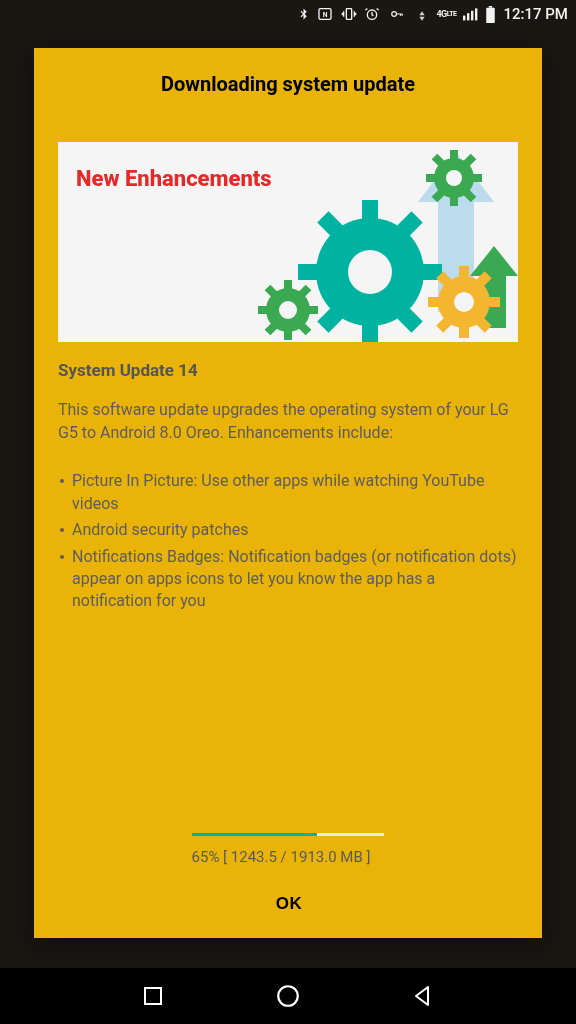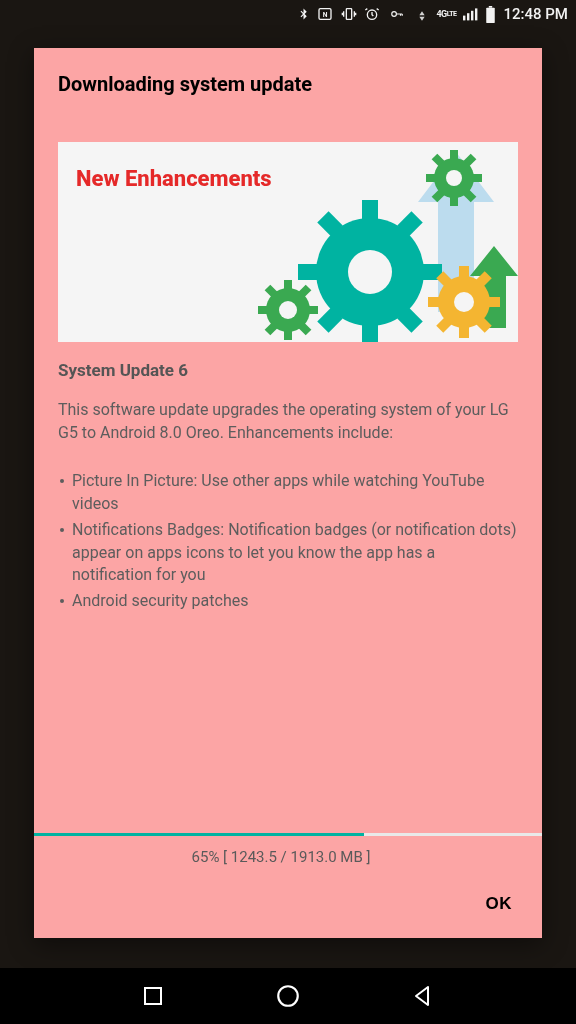--- a/index.html
+++ b/index.html
@@ -27,25 +27,26 @@
     font-weight: 500;
     z-index: 3;
   }
   .status-bar .ico { display: inline-flex; align-items: center; color: #f2f2f2; }
   .status-bar .clock { margin-left: 2px; font-size: 15px; }
 
   
   .dialog {
     position: absolute;
     left: 34px; right: 34px; top: 48px; bottom: 86px;
-    background: #fca5a5;
+    background: #eab308;
     box-shadow: 0 6px 24px rgba(0,0,0,.45);
     display: flex;
     flex-direction: column;
     padding: 0;
+    align-items: center;
   }
   .dialog-title {
     font-size: 20px;
     font-weight: 700;
     color: #000;
     padding: 24px 24px 8px 24px;
   }
   .dialog-body {
     flex: 1;
     overflow: hidden;
@@ -206,21 +207,21 @@
         <rect x="10" y="4" width="3" height="12"></rect>
         <rect x="15" y="1" width="3" height="15"></rect>
       </svg>
   </span>
   <span class="ico">
     <svg width="11" height="17" viewBox="0 0 12 20" fill="currentColor">
         <rect x="1" y="2" width="10" height="18" rx="1"></rect>
         <rect x="4" y="0" width="4" height="2"></rect>
       </svg>
   </span>
-  <span class="clock">12:48 PM</span>
+  <span class="clock">12:17 PM</span>
 </div>
 
 <div class="dialog">
   <div class="dialog-title">Downloading system update</div>
 
   <div class="dialog-body">
     <div class="banner">
       <div class="banner-text">
         <div class="banner-line">New Enhancements</div>
       </div>
@@ -289,27 +290,27 @@
             <rect x="15" y="-29" width="10" height="12" transform="rotate(45 20 -23)"></rect>
             <rect x="-25" y="17" width="10" height="12" transform="rotate(45 -20 23)"></rect>
             <rect x="-25" y="-29" width="10" height="12" transform="rotate(-45 -20 -23)"></rect>
             <rect x="15" y="17" width="10" height="12" transform="rotate(-45 20 23)"></rect>
           </g>
           <circle r="10" fill="#f5f5f5"></circle>
         </g>
       </svg>
     </div>
 
-    <div class="update-subtitle">System Update 6</div>
+    <div class="update-subtitle">System Update 14</div>
     <div class="update-desc">This software update upgrades the operating system of your LG G5 to Android 8.0 Oreo. Enhancements include:</div>
 
     <ul class="bullets">
       <li>Picture In Picture: Use other apps while watching YouTube videos</li>
+      <li>Android security patches</li>
       <li>Notifications Badges: Notification badges (or notification dots) appear on apps icons to let you know the app has a notification for you</li>
-      <li>Android security patches</li>
     </ul>
   </div>
 
   <div class="progress-wrap">
     <div class="progress-track">
       <div class="progress-fill" style="width: 65%;"></div>
     </div>
     <div class="progress-text">65% [ 1243.5 / 1913.0 MB ]</div>
   </div>
 

